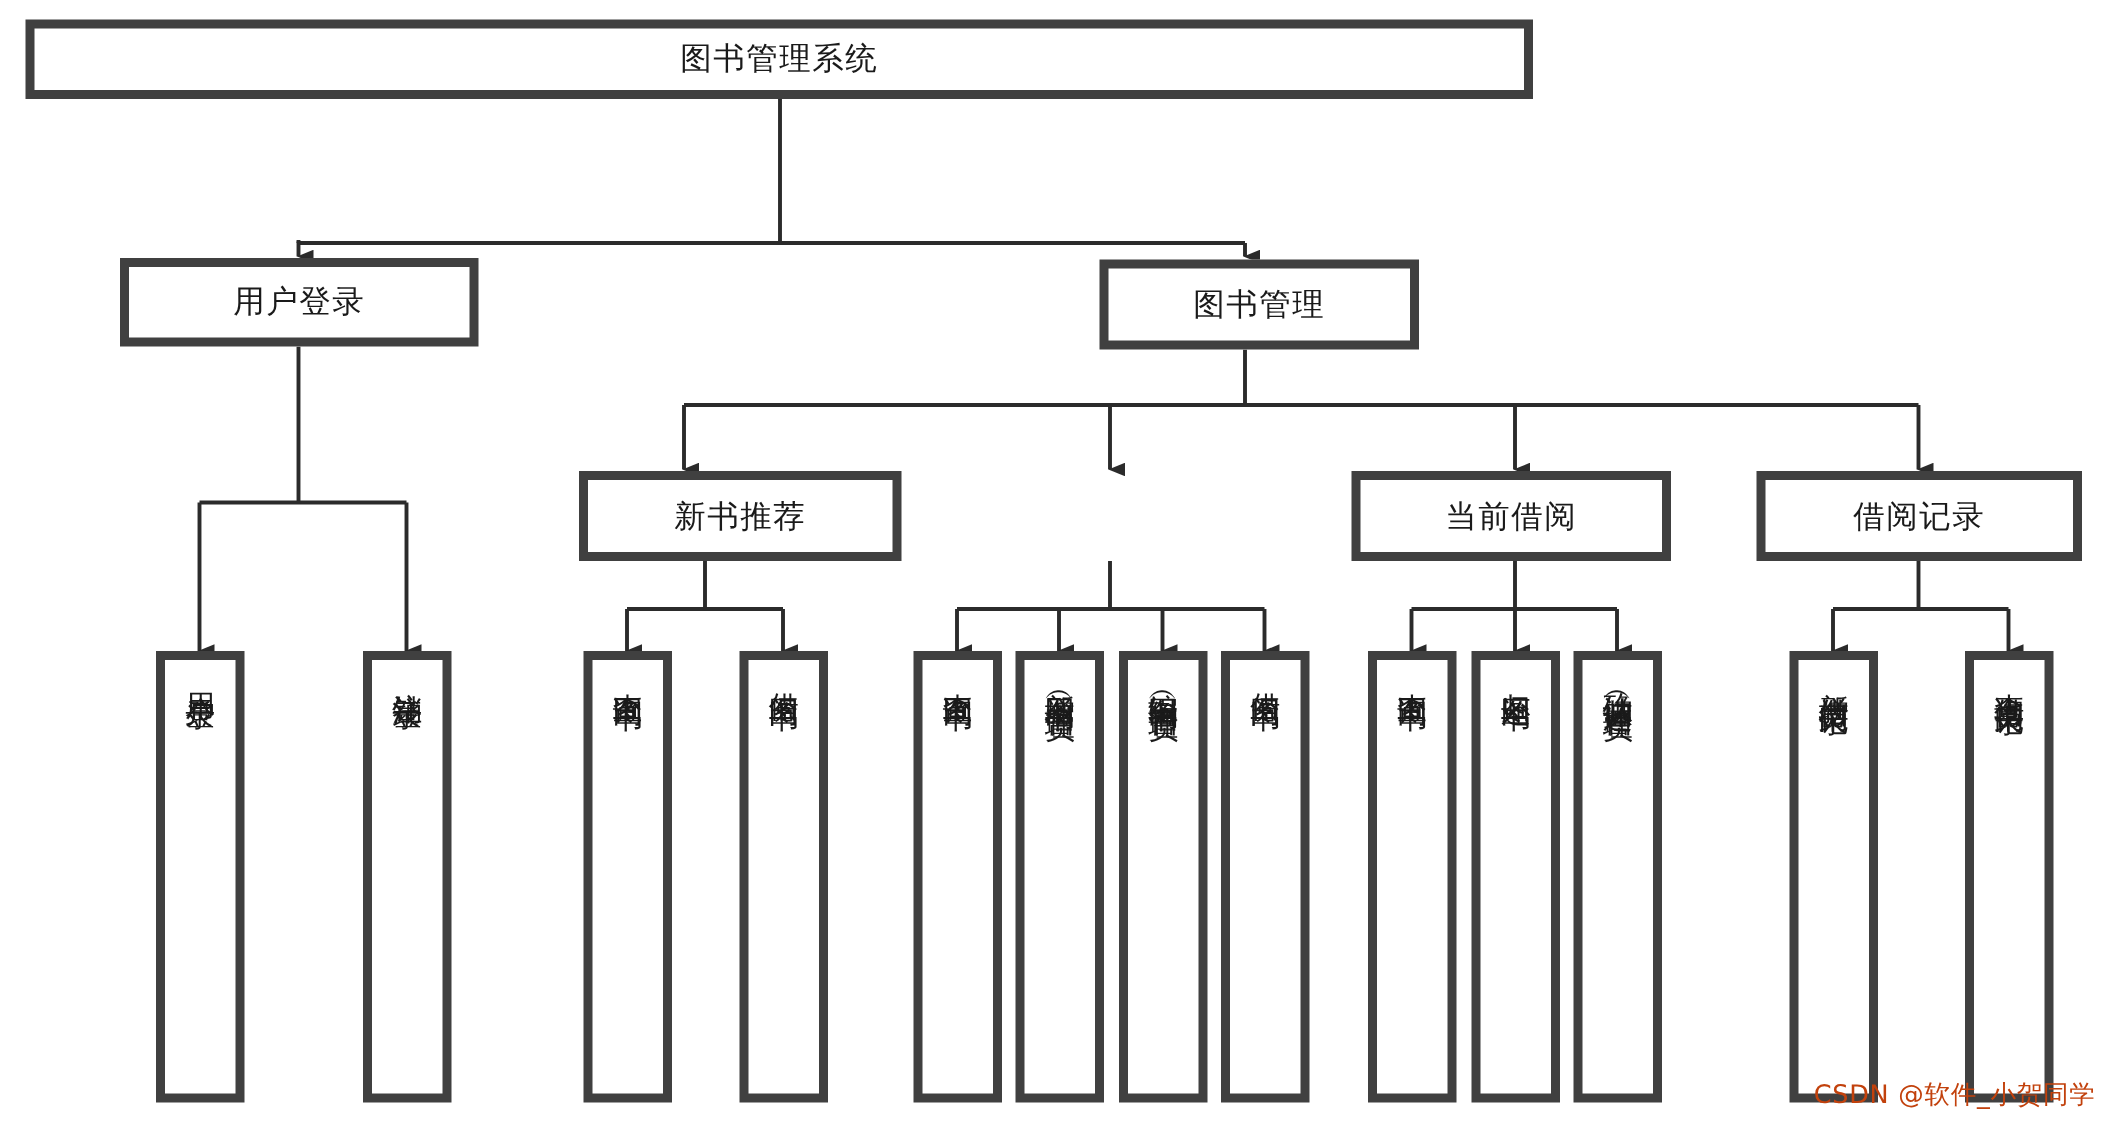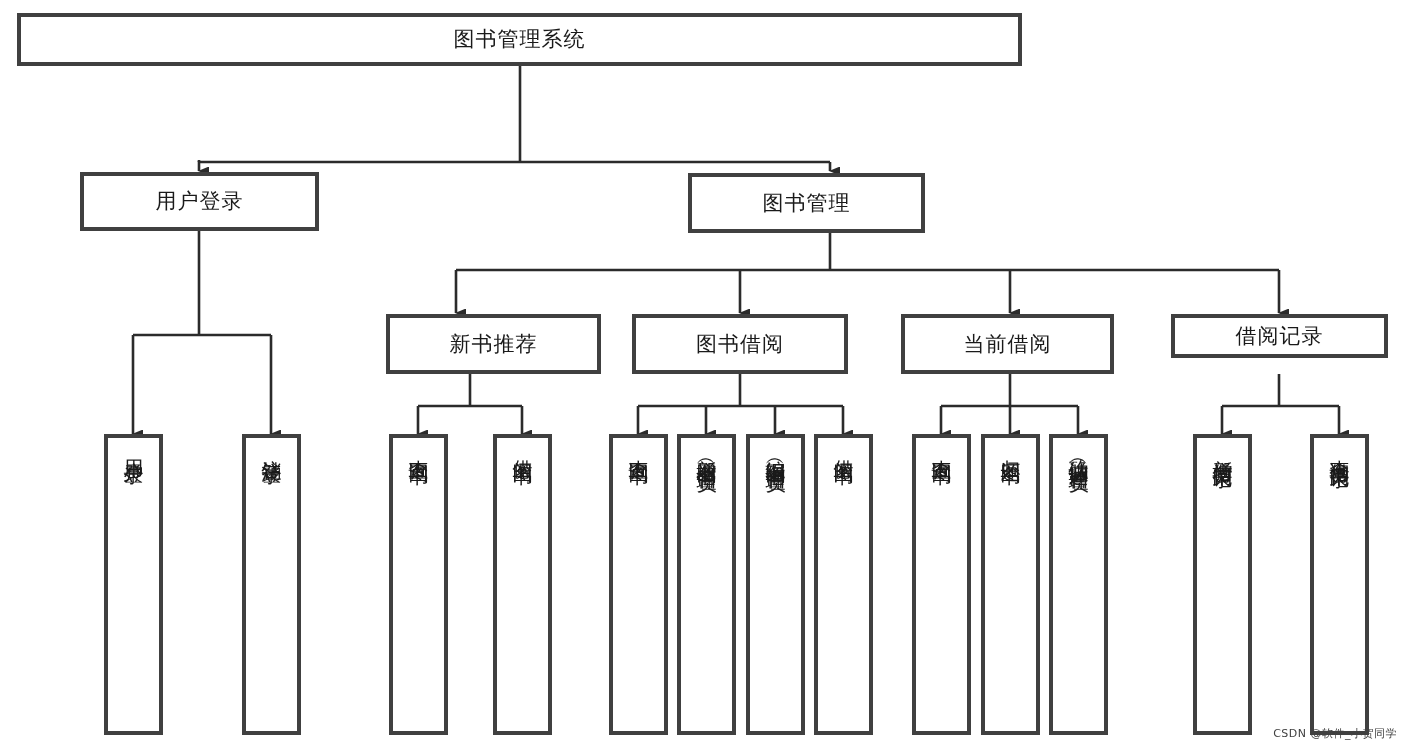--- a/index.html
+++ b/index.html
@@ -21,21 +21,21 @@
     position: absolute;
     left: 0;
     top: 0;
     width: 1405px;
     height: 747px;
   }
   .node-box {
     position: absolute;
     box-sizing: border-box;
     background: #ffffff;
-    border: 4px solid #404040;
+    border: 6px solid #404040;
     display: flex;
     align-items: center;
     justify-content: center;
     color: #1a1a1a;
   }
   .node-label {
     display: block;
     text-align: center;
     line-height: 1.18;
     letter-spacing: 1px;
@@ -57,22 +57,22 @@
     text-orientation: upright;
     font-size: 20px;
     line-height: 1.05;
     letter-spacing: 2px;
     white-space: nowrap;
   }
   .watermark {
     position: absolute;
     right: 8px;
     bottom: 6px;
-    font-size: 11px;
-    color: #404040;
+    font-size: 17px;
+    color: #c2410c;
     letter-spacing: 0.5px;
     white-space: nowrap;
     user-select: none;
   }
 </style>
 </head>
 <body>
 
 <div id="canvas">
 
@@ -132,37 +132,34 @@
   </svg>
 
   <div class="node-box root-node" style="left:17px; top:13px; width:1005px; height:53px;">
     <span class="node-label">图书管理系统</span>
   </div>
 
   <div class="node-box h-node" style="left:80px; top:172px; width:239px; height:59px;">
     <span class="node-label">用户登录</span>
   </div>
 
-  <div class="node-box h-node" style="left:688px; top:173px; width:237px; height:60px;">
+  <div class="node-box h-node" style="left:733px; top:173px; width:213px; height:60px;">
     <span class="node-label">图书管理</span>
   </div>
 
   <div class="node-box h-node" style="left:362px; top:314px; width:215px; height:60px;margin-left:24px;">
     <span class="node-label">新书推荐</span>
   </div>
 
-  <div class="node-box h-node" style="left:632px; top:314px; width:216px; height:60px;">
-    <span class="node-label">图书借阅</span>
-  </div>
 
   <div class="node-box h-node" style="left:901px; top:314px; width:213px; height:60px;">
     <span class="node-label">当前借阅</span>
   </div>
 
-  <div class="node-box h-node" style="left:1171px; top:314px; width:217px; height:44px;">
+  <div class="node-box h-node" style="left:1171px; top:314px; width:217px; height:60px;">
     <span class="node-label">借阅记录</span>
   </div>
 
   <div class="node-box v-node" style="left:104px; top:434px; width:59px; height:301px;">
     <span class="node-label">用户登录</span>
   </div>
 
   <div class="node-box v-node" style="left:242px; top:434px; width:59px; height:301px;">
     <span class="node-label">注销登录</span>
   </div>

